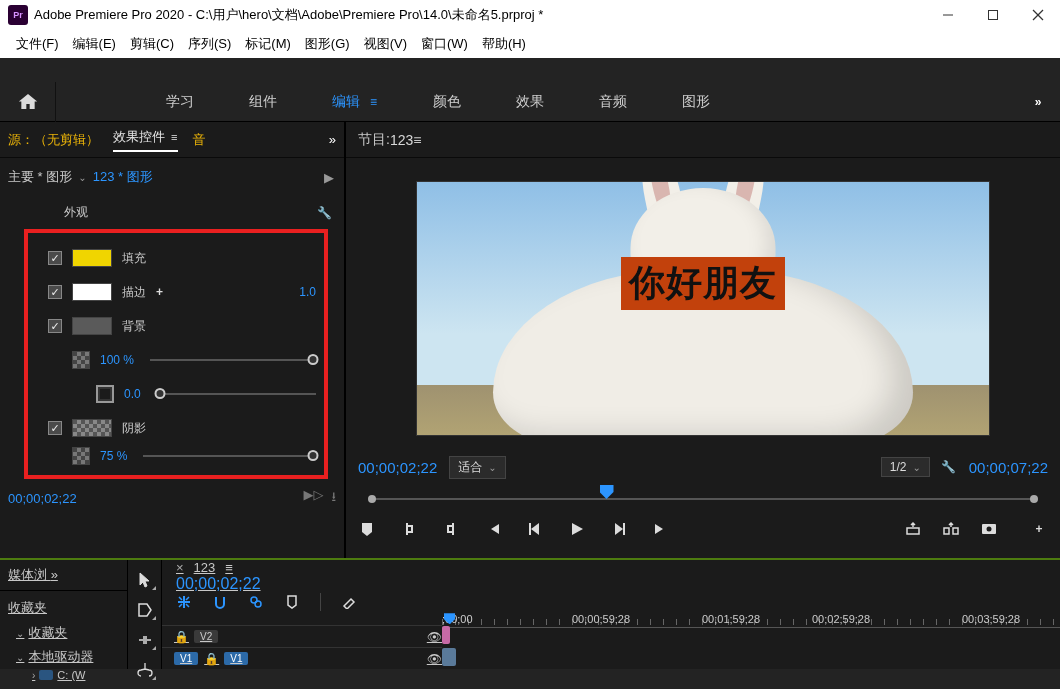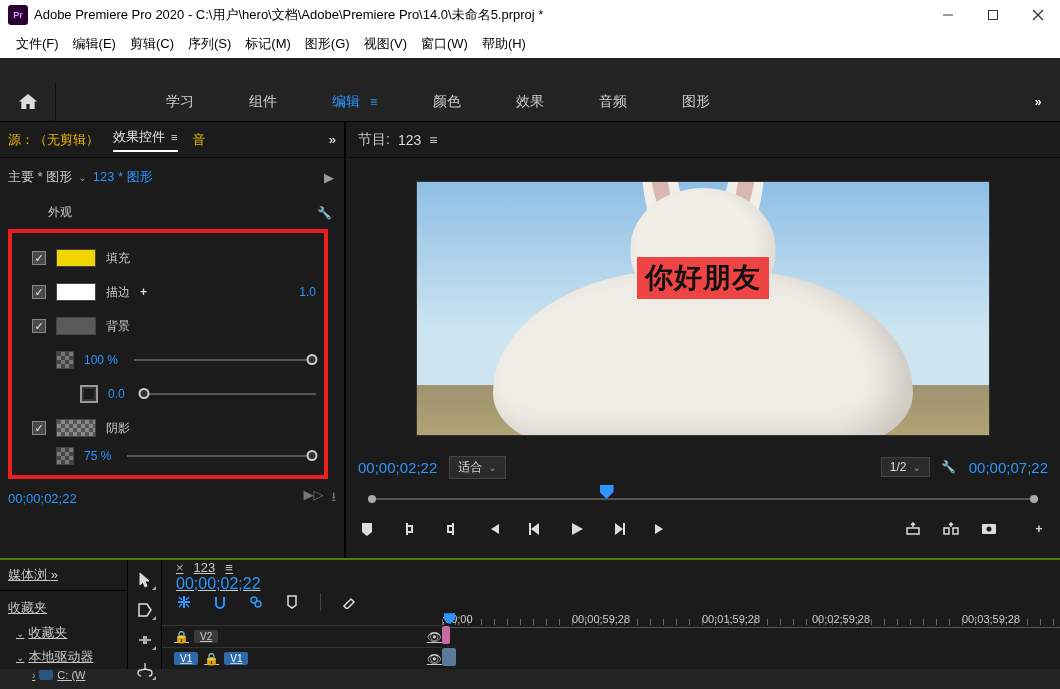--- a/index.html
+++ b/index.html
@@ -34,21 +34,21 @@
 .source-tabs { height: 36px; display: flex; align-items: center; gap: 14px; padding: 0 8px; border-bottom: 1px solid #0a0a0a; font-size: 13px;}
 .source-tabs .src-tab { color: #eab308; }
 .source-tabs .src-tab.active { color: #e6e6e6; border-bottom: 2px solid #fff; padding-bottom: 4px; }
 .source-tabs .src-tab .bars { margin-left: 6px; font-size: 11px; letter-spacing:1px;}
 .source-tabs .ov { margin-left:auto; color:#fff;}
 .clip-path { padding: 10px 10px 4px 8px; font-size: 13px; display:flex; align-items:center; gap:6px;}
 .clip-path .seq { color: #2c95ff; }
 .clip-path .chev { color:#999; font-size:10px;}
 .clip-path .tri { margin-left:auto; color:#999;}
 
-.appearance-sec { padding: 6px 8px 0 0; }
+.appearance-sec { padding: 6px 8px 0 16px; }
 .appearance-head { display:flex; align-items:center; padding: 8px 4px 8px 48px; justify-content:space-between;}
 .appearance-head .wrench { color:#c8c8c8; }
 
 
 .redbox { border: 4px solid #e92020; margin: 0 8px 4px 8px; padding: 8px 0 8px 0; }
 .prop-row { display:flex; align-items:center; height: 34px; padding: 0 8px 0 20px; gap: 10px;}
 .cb { width:14px; height:14px; border:1px solid #888; background:#4a4a4a; display:flex; align-items:center; justify-content:center;}
 .cb.on::after { content:"✓"; color:#eee; font-size:11px; line-height:1;}
 .swatch { width:40px; height:18px; border:1px solid #444;}
 .sw-yellow { background:#f0d500; }
@@ -59,33 +59,33 @@
 .sw-border-icon { width:18px; height:18px; border:2px solid #999; box-shadow: inset 0 0 0 2px #333; margin-left:24px;}
 .val-blue { color:#2c95ff; }
 .plus { color:#ddd; font-weight:bold;}
 .slider { flex-grow:1; height:2px; background:#555; position:relative; margin-left:6px;}
 .slider .handle { width:11px; height:11px; border-radius:50%; background:#333; border:2px solid #ccc; position:absolute; top:-5px; transform:translateX(-50%);}
 .left-time { font-size:13px; color:#2c95ff; padding: 4px 8px; display:flex; align-items:center;}
 .left-time .icons { margin-left:auto; color:#777; display:flex; gap:8px;}
 
 
 .program-panel { flex-grow:1; background:#1b1b1b; display:flex; flex-direction:column;}
-.prog-tab { height:36px; display:flex; align-items:center; padding: 0 12px; gap:8px; border-bottom:1px solid #0a0a0a; font-size:14px;}
+.prog-tab { height:36px; display:flex; align-items:center; padding: 0 12px; border-bottom:1px solid #0a0a0a; font-size:14px;}
 .prog-tab .pname { color:#d8d8d8;}
 .monitor-area { flex-grow:1; display:flex; align-items:center; justify-content:center; padding: 14px 70px 8px 70px;}
 .video-frame { width: 100%; height: 255px; background:#222; position:relative; overflow:hidden; border:1px solid #333;}
 .sky { position:absolute; inset:0; background: linear-gradient(#8fbfe6, #cde5f1 60%);}
 .ground { position:absolute; bottom:0; left:0; right:0; height:50px; background: linear-gradient(#9f9270, #b1a373);}
 .bunny-body { position:absolute; left:50%; transform:translateX(-50%); bottom:-10px; width:420px; height:175px; background:#f0ede6; border-radius: 210px 210px 80px 80px / 140px 140px 60px 60px; box-shadow: inset -20px -10px 30px rgba(0,0,0,0.15);}
 .bunny-head { position:absolute; left:50%; transform:translateX(-50%); top:6px; width:145px; height:120px; background:#f2efe8; border-radius:50% 50% 45% 45%; box-shadow: inset -8px -8px 20px rgba(0,0,0,0.1);}
 .ear { position:absolute; width:36px; height:88px; background:#f2efe8; border-radius:50% 50% 30% 30% / 60% 60% 30% 30%; top:-38px;}
 .ear.l { left: calc(50% - 60px); transform:rotate(-12deg);}
 .ear.r { left: calc(50% + 24px); transform:rotate(12deg);}
 .ear::after { content:""; position:absolute; inset:6px 10px 12px 10px; background:#d9b6b0; border-radius:50%;}
-.title-badge { position:absolute; left:50%; top:75px; transform:translateX(-50%); background:#ef4444; color:#111; font-size:28px; font-weight:600; padding: 2px 8px; letter-spacing:1px; white-space:nowrap;}
+.title-badge { position:absolute; left:50%; top:75px; transform:translateX(-50%); background:#c2410c; color:#111; font-size:36px; font-weight:600; padding: 2px 8px; letter-spacing:1px; white-space:nowrap;}
 
 .prog-controls { padding: 0 12px 10px 12px;}
 .prog-row1 { display:flex; align-items:center; gap:12px; height:30px;}
 .timecode { color:#2c95ff; font-size:15px;}
 .dd { background:#2b2b2b; border:1px solid #444; color:#ddd; padding:2px 8px; display:flex; align-items:center; gap:6px; font-size:12px;}
 .dd .chev2 { font-size:10px; color:#999;}
 .spacer { flex-grow:1;}
 .wrench-ic { color:#c8c8c8;}
 
 .prog-scrubber { position:relative; height:22px; margin-top:6px;}

